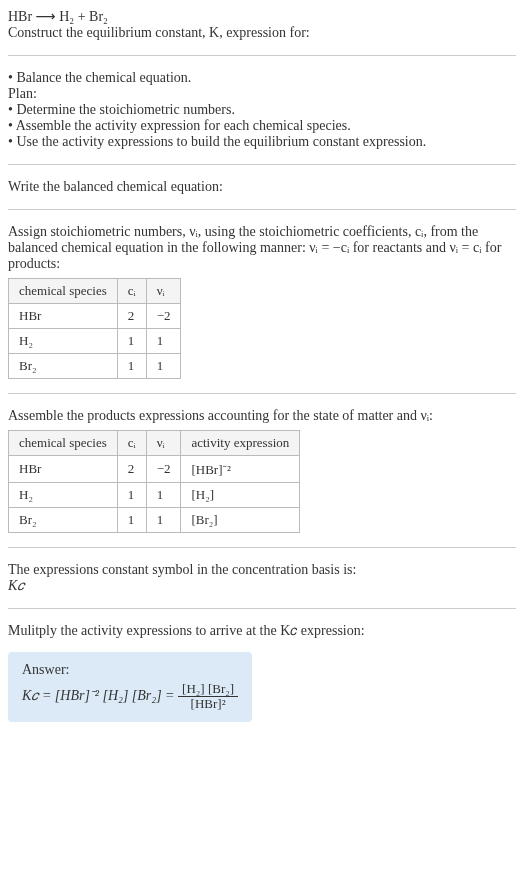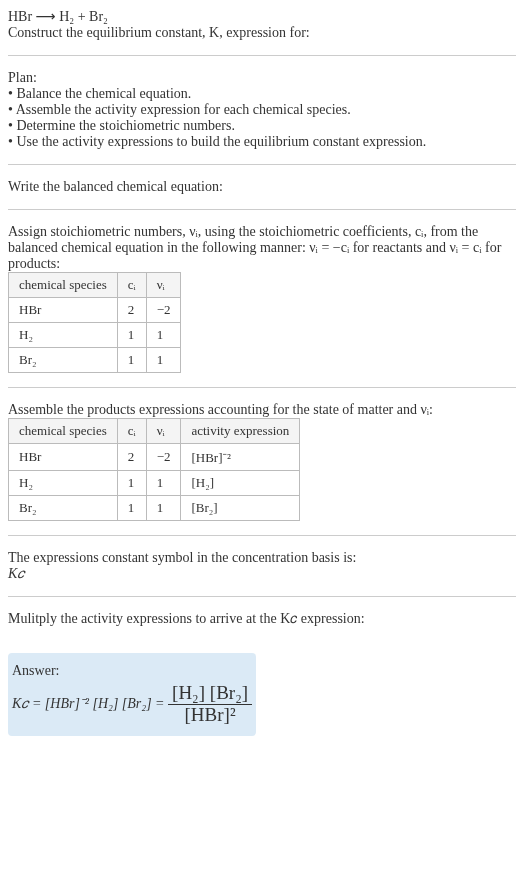--- a/index.html
+++ b/index.html
@@ -12,65 +12,65 @@
   width: 508px;
 }
 hr {
   border: none;
   border-top: 1px solid #ccc;
   margin: 14px 0;
 }
 .section { margin-bottom: 6px; }
 table.data {
   border-collapse: collapse;
-  margin-top: 0;
+  margin-top: 6px;
   font-size: 13px;
 }
 table.data th, table.data td {
   border: 1px solid #bbb;
   padding: 4px 10px;
   text-align: left;
   font-weight: normal;
 }
 table.data th { background: #f4f4f4; }
 .answer-box {
   background: #dbeaf6;
   border-radius: 4px;
-  padding: 10px 4px;
+  padding: 10px 14px;
   display: inline-block;
-  margin-top: 20px;
+  margin-top: 7px;
 }
 .serif-i { font-style: italic; }
 .frac {
   display: inline-block;
   text-align: center;
   vertical-align: middle;
   line-height: 1.1;
-  font-size: 19px;
+  font-size: 13px;
 }
 .frac .num { display:block; border-bottom: 1px solid #333; padding: 0 4px;}
 .frac .den { display:block; padding: 0 4px;}
 </style>
 </head>
 <body>
 
 
 
 <div class="section">
   <div>HBr ⟶ H₂ + Br₂</div>
   <div>Construct the equilibrium constant, K, expression for:</div>
 </div>
 
 <hr>
 
 <div class="section">
+  <div>• Balance the chemical equation.</div>
   <div>Plan:</div>
-  <div>• Balance the chemical equation.</div>
+  <div>• Determine the stoichiometric numbers.</div>
   <div>• Assemble the activity expression for each chemical species.</div>
-  <div>• Determine the stoichiometric numbers.</div>
   <div>• Use the activity expressions to build the equilibrium constant expression.</div>
 </div>
 
 <hr>
 
 <div class="section">
   <div>Write the balanced chemical equation:</div>
 </div>
 
 <hr>

